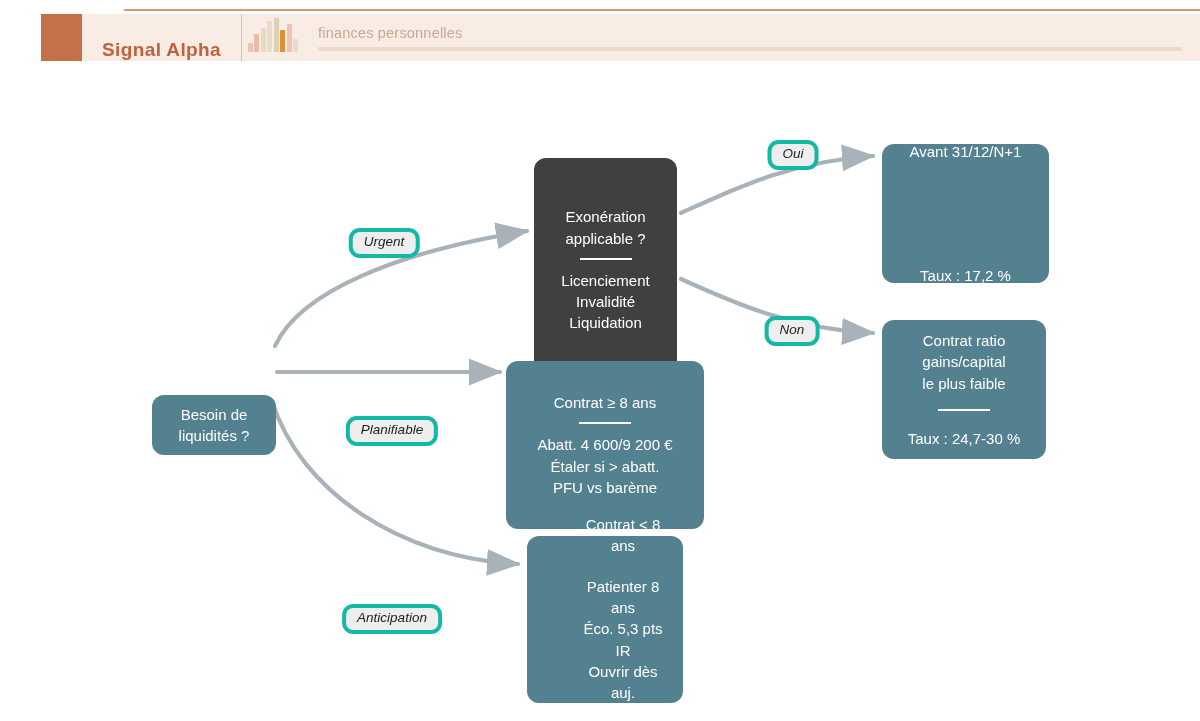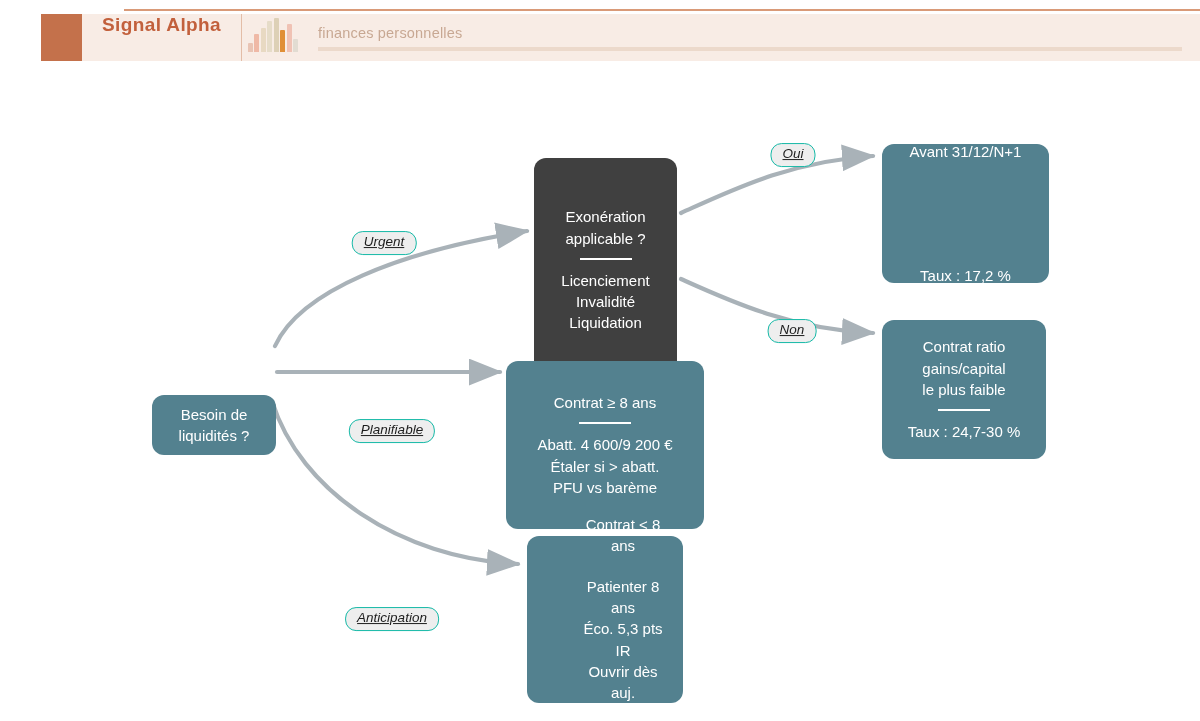--- a/index.html
+++ b/index.html
@@ -28,21 +28,21 @@
     align-items: stretch;
   }
   #header-accent {
     width: 41px;
     background: #c4714b;
     flex: 0 0 41px;
   }
   #brand-block {
     flex: 0 0 159px;
     display: flex;
-    align-items: flex-start;
+    align-items: flex-end;
     justify-content: center;
     border-right: 1.5px solid #e3bda7;
   }
   #brand-title {
     color: #c2603c;
     font-size: 19px;
     font-weight: bold;
     letter-spacing: .4px;
     white-space: nowrap;
   }
@@ -133,29 +133,28 @@
     width: 52px;
     height: 2px;
     background: #ffffff;
     margin: 9px 0 10px 0;
   }
 
   .edge-label {
     position: absolute;
     transform: translate(-50%, -50%);
     background: #eeeeee;
-    border: 1px solid #14b8a6;
+    border: 4px solid #14b8a6;
     border-radius: 11px;
     color: #1d1d1d;
     font-size: 13.5px;
     font-style: italic;
     padding: 2px 11px 3px 11px;
     white-space: nowrap;
     line-height: 1.25;
-    text-decoration: underline;
   }
 </style>
 </head>
 <body>
 
 <div id="header-topline"></div>
 
 <div id="header-bar">
   <div id="header-accent"></div>
 
@@ -214,21 +213,21 @@
   </div>
 
   <div class="node teal" style="left:882px; top:83px; width:167px; height:139px;gap:42px;">
     <div class="head">Exonération IR
 Avant 31/12/N+1</div>
     <div class="rule"></div>
     <div class="body">Taux : 17,2 %
 (PS seuls)</div>
   </div>
 
-  <div class="node teal" style="left:882px; top:259px; width:164px; height:139px;">
+  <div class="node teal" style="left:882px; top:259px; width:164px; height:139px;justify-content:space-between;">
     <div class="head">Contrat ratio
 gains/capital
 le plus faible</div>
     <div class="rule"></div>
     <div class="body">Taux : 24,7-30 %</div>
   </div>
 
   <div class="node teal" style="left:506px; top:300px; width:198px; height:168px;">
     <div class="head">Contrat ≥ 8 ans</div>
     <div class="rule"></div>

